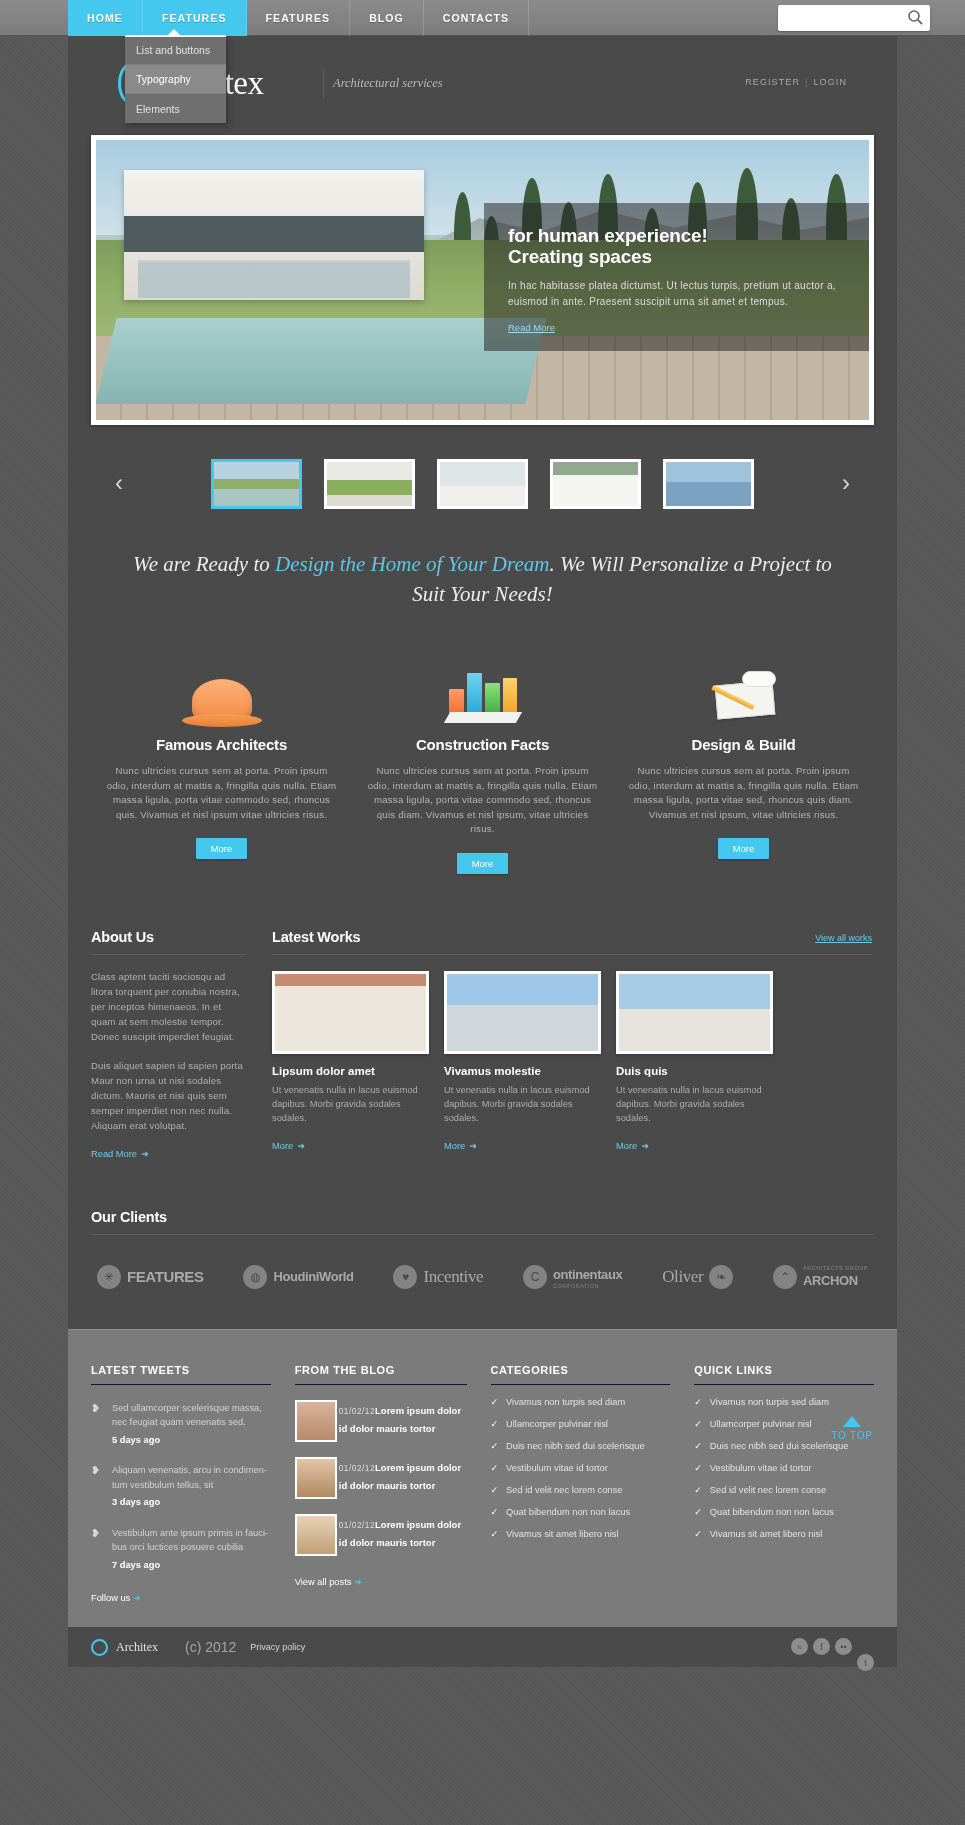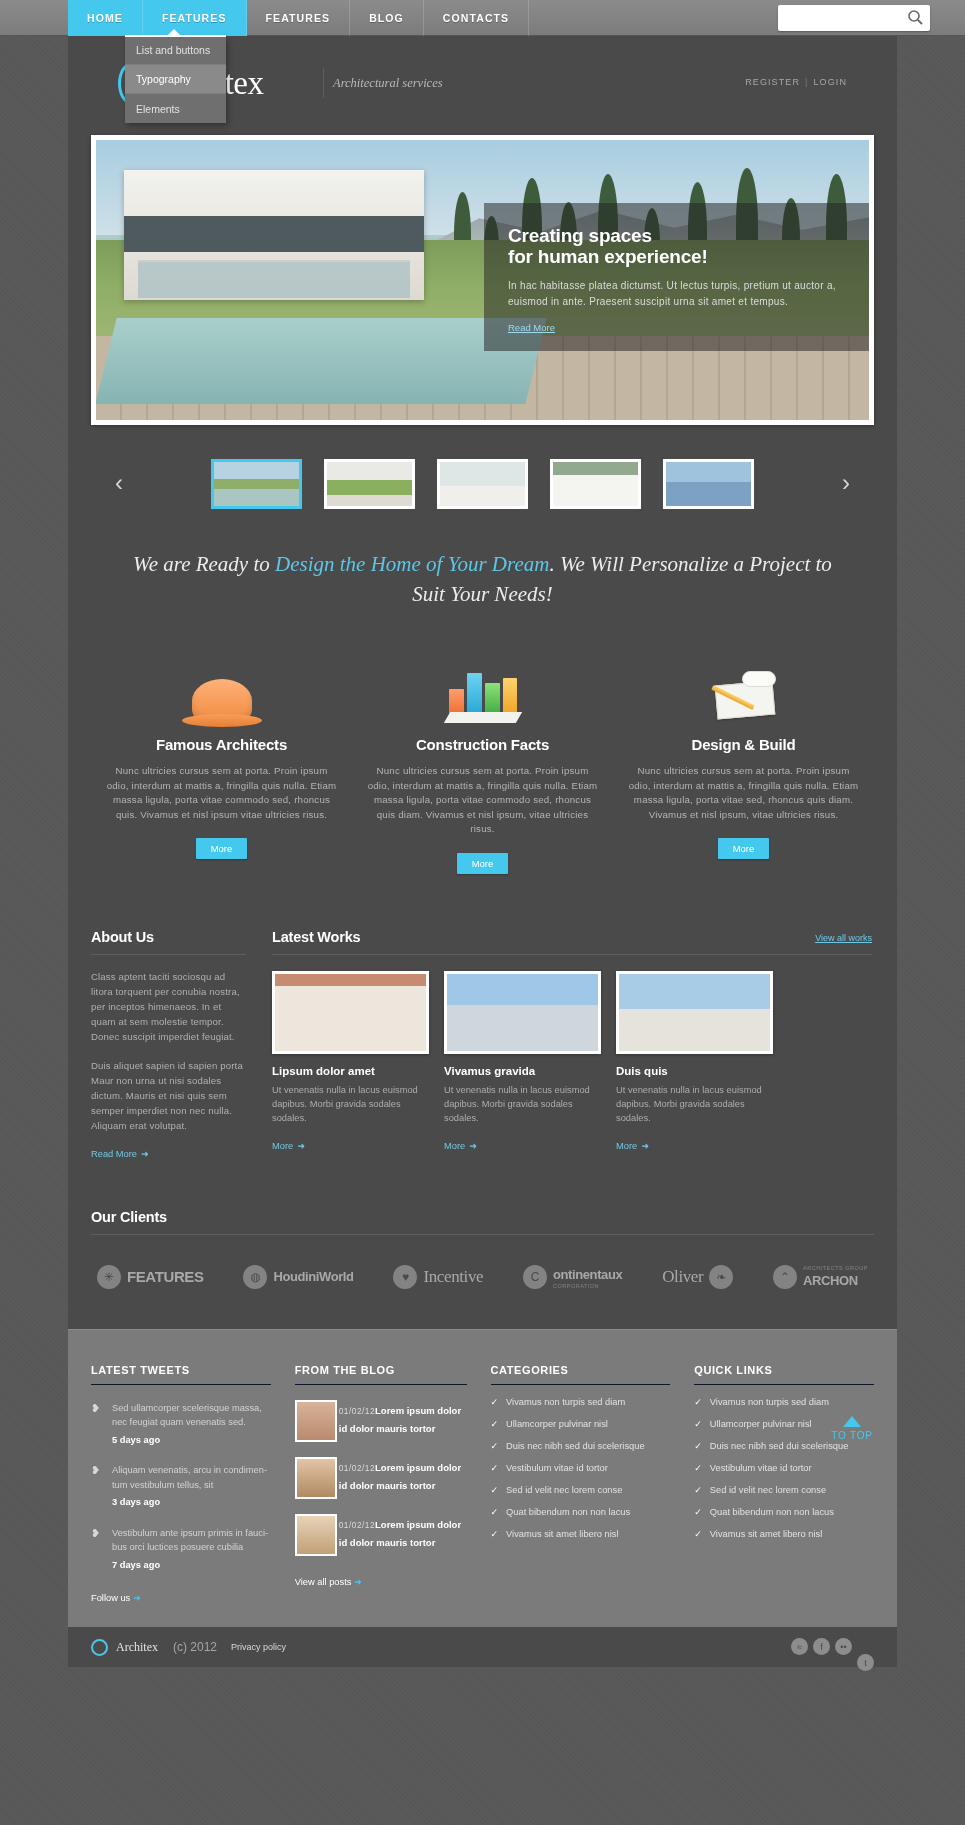--- a/index.html
+++ b/index.html
@@ -205,21 +205,21 @@
 
   .totop{ position:absolute; right:22px; top:86px; text-align:center; width:46px; cursor:pointer;}
   .totop .tri{ width:0;height:0;margin:0 auto;border-left:9px solid transparent;
     border-right:9px solid transparent;border-bottom:11px solid #45c8ee;}
   .totop .tt{ color:#45c8ee; font-size:10px; letter-spacing:0.8px; margin-top:3px;}
 
   .bottom{ background:#4a4a4a; margin:0 68px; width:829px; height:40px; position:relative;
     display:flex; align-items:center; padding:0 23px;}
   .b-logo{ width:17px;height:17px;border:2px solid #45c8ee;border-radius:50%;}
   .b-name{ color:#e4e4e4; font-family:"Liberation Serif", serif; font-size:12px; margin-left:8px;}
-  .b-cr{ color:#a5a5a5; font-size:12px; padding-left:15px;}
+  .b-cr{ color:#a5a5a5; font-size:14px; margin-left:12px;padding-left:15px;}
   .b-pp{ color:#d8d8d8; font-size:9px; margin-left:14px; cursor:pointer;}
   .socials{ position:absolute; right:23px; top:11px; display:flex; gap:5px;}
   .soc{ width:17px;height:17px;border-radius:50%;background:#8d8d8d;color:#4a4a4a;
     font-size:9px; display:flex;align-items:center;justify-content:center; cursor:pointer;}
   .soc.tw{ background:#8d8d8d; }
 </style>
 </head>
 <body>
 
 <div class="page">
@@ -296,22 +296,22 @@
           <span class="tree" style="left:378px;height:104px;width:21px"></span>
         </div>
         <div class="lawn"></div>
         <div class="house">
           <span class="band"></span>
             <span class="glass"></span>
         </div>
         <div class="deck"></div>
         <div class="pool"></div>
         <div class="caption">
+          <div class="cap-h">for human experience!</div>
           <div class="cap-h">Creating spaces</div>
-          <div class="cap-h">for human experience!</div>
           <div class="cap-p">In hac habitasse platea dictumst. Ut lectus turpis, pretium ut auctor a, euismod in ante. Praesent suscipit urna sit amet et tempus.</div>
           <span class="cap-link">Read More</span>
         </div>
       </div>
     </div>
 
     <div class="thumbs">
       <span class="arrow prev">‹</span>
       <div class="thumb sel t1">
           <i></i>
@@ -387,21 +387,21 @@
                 <i></i>
               </div>
             <div class="work-h">Lipsum dolor amet</div>
             <div class="work-p">Ut venenatis nulla in lacus euismod dapibus. Morbi gravida sodales sodales.</div>
             <span class="lnk"><span>More</span><s>➜</s></span>
           </div>
           <div class="work w2">
             <div class="ph">
                 <i></i>
               </div>
-            <div class="work-h">Vivamus gravida</div>
+            <div class="work-h">Vivamus molestie</div>
             <div class="work-p">Ut venenatis nulla in lacus euismod dapibus. Morbi gravida sodales sodales.</div>
             <span class="lnk"><span>More</span><s>➜</s></span>
           </div>
           <div class="work w3">
             <div class="ph">
                 <i></i>
               </div>
             <div class="work-h">Duis quis</div>
             <div class="work-p">Ut venenatis nulla in lacus euismod dapibus. Morbi gravida sodales sodales.</div>
             <span class="lnk"><span>More</span><s>➜</s></span>

